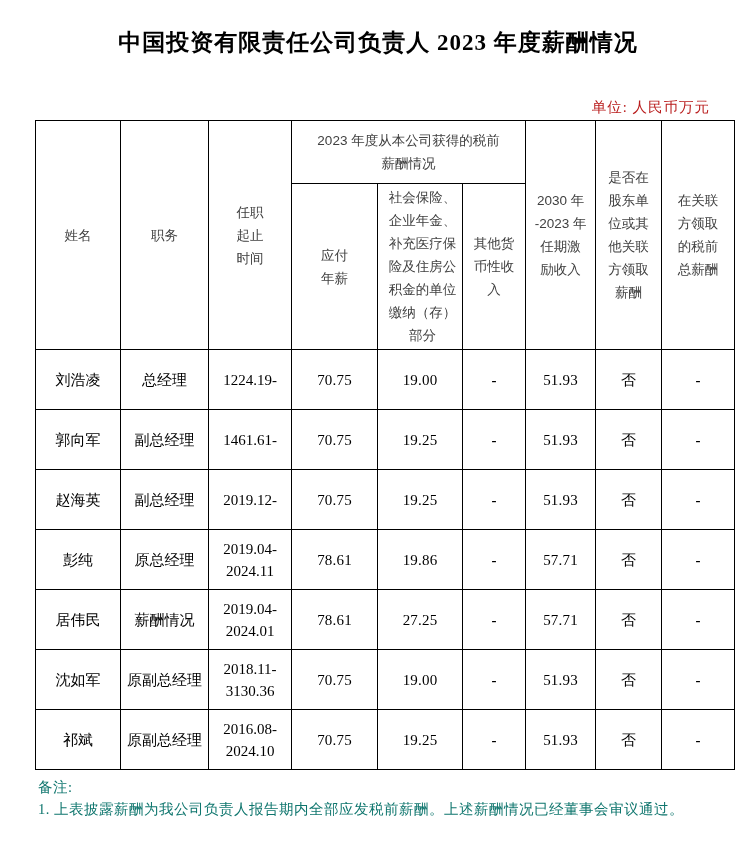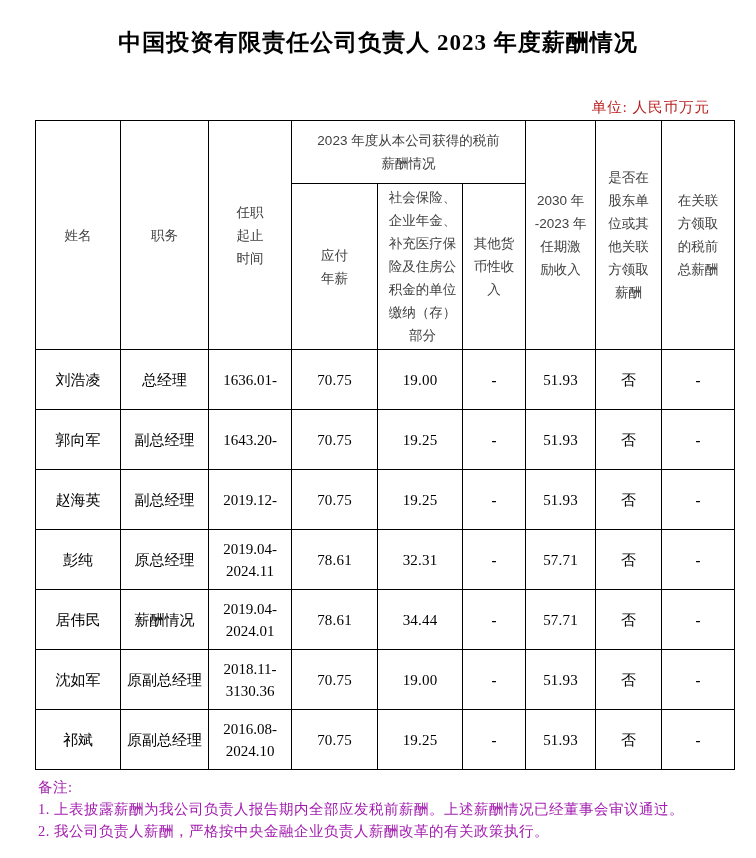--- a/index.html
+++ b/index.html
@@ -68,21 +68,21 @@
   tr.hdr-band { height: 63px; }
   tr.hdr-sub  { height: 166px; }
   tr.data-row { height: 60px; }
   td.c-other, td.c-related { font-weight: bold; }
   td.c-salary, td.c-insurance, td.c-incentive { letter-spacing: 0.2px; }
   .notes {
     margin: 6px 0 0 38px;
     font-size: 14.5px;
     line-height: 22px;
     letter-spacing: 0.5px;
-    color: #a21caf;
+    color: #0f766e;
   }
   .notes div { white-space: pre-line; }
 </style>
 </head>
 <body>
 
 <div class="page">
 
   <h1 class="doc-title">中国投资有限责任公司负责人 2023 年度薪酬情况</h1>
 
@@ -135,32 +135,32 @@
 缴纳（存）
 部分</th>
         <th>其他货
 币性收
 入</th>
       </tr>
 
       <tr class="data-row">
         <td class="c-name">刘浩凌</td>
         <td class="c-position">总经理</td>
-        <td class="c-term">1636.01-</td>
+        <td class="c-term">1224.19-</td>
         <td class="c-salary">70.75</td>
         <td class="c-insurance">19.00</td>
         <td class="c-other">-</td>
         <td class="c-incentive">51.93</td>
         <td class="c-flag">否</td>
         <td class="c-related">-</td>
       </tr>
       <tr class="data-row">
         <td class="c-name">郭向军</td>
         <td class="c-position">副总经理</td>
-        <td class="c-term">1643.20-</td>
+        <td class="c-term">1461.61-</td>
         <td class="c-salary">70.75</td>
         <td class="c-insurance">19.25</td>
         <td class="c-other">-</td>
         <td class="c-incentive">51.93</td>
         <td class="c-flag">否</td>
         <td class="c-related">-</td>
       </tr>
       <tr class="data-row">
         <td class="c-name">赵海英</td>
         <td class="c-position">副总经理</td>
@@ -171,33 +171,33 @@
         <td class="c-incentive">51.93</td>
         <td class="c-flag">否</td>
         <td class="c-related">-</td>
       </tr>
       <tr class="data-row">
         <td class="c-name">彭纯</td>
         <td class="c-position">原总经理</td>
         <td class="c-term">2019.04-
 2024.11</td>
         <td class="c-salary">78.61</td>
-        <td class="c-insurance">32.31</td>
+        <td class="c-insurance">19.86</td>
         <td class="c-other">-</td>
         <td class="c-incentive">57.71</td>
         <td class="c-flag">否</td>
         <td class="c-related">-</td>
       </tr>
       <tr class="data-row">
         <td class="c-name">居伟民</td>
         <td class="c-position">薪酬情况</td>
         <td class="c-term">2019.04-
 2024.01</td>
         <td class="c-salary">78.61</td>
-        <td class="c-insurance">34.44</td>
+        <td class="c-insurance">27.25</td>
         <td class="c-other">-</td>
         <td class="c-incentive">57.71</td>
         <td class="c-flag">否</td>
         <td class="c-related">-</td>
       </tr>
       <tr class="data-row">
         <td class="c-name">沈如军</td>
         <td class="c-position">原副总经理</td>
         <td class="c-term">2018.11-
 3130.36</td>
@@ -219,16 +219,15 @@
         <td class="c-incentive">51.93</td>
         <td class="c-flag">否</td>
         <td class="c-related">-</td>
       </tr>
     </tbody>
   </table>
 
   <div class="notes">
     <div>备注:</div>
     <div>1. 上表披露薪酬为我公司负责人报告期内全部应发税前薪酬。上述薪酬情况已经董事会审议通过。</div>
-    <div>2. 我公司负责人薪酬，严格按中央金融企业负责人薪酬改革的有关政策执行。</div>
   </div>
 
 </div>
 
 </body></html>

